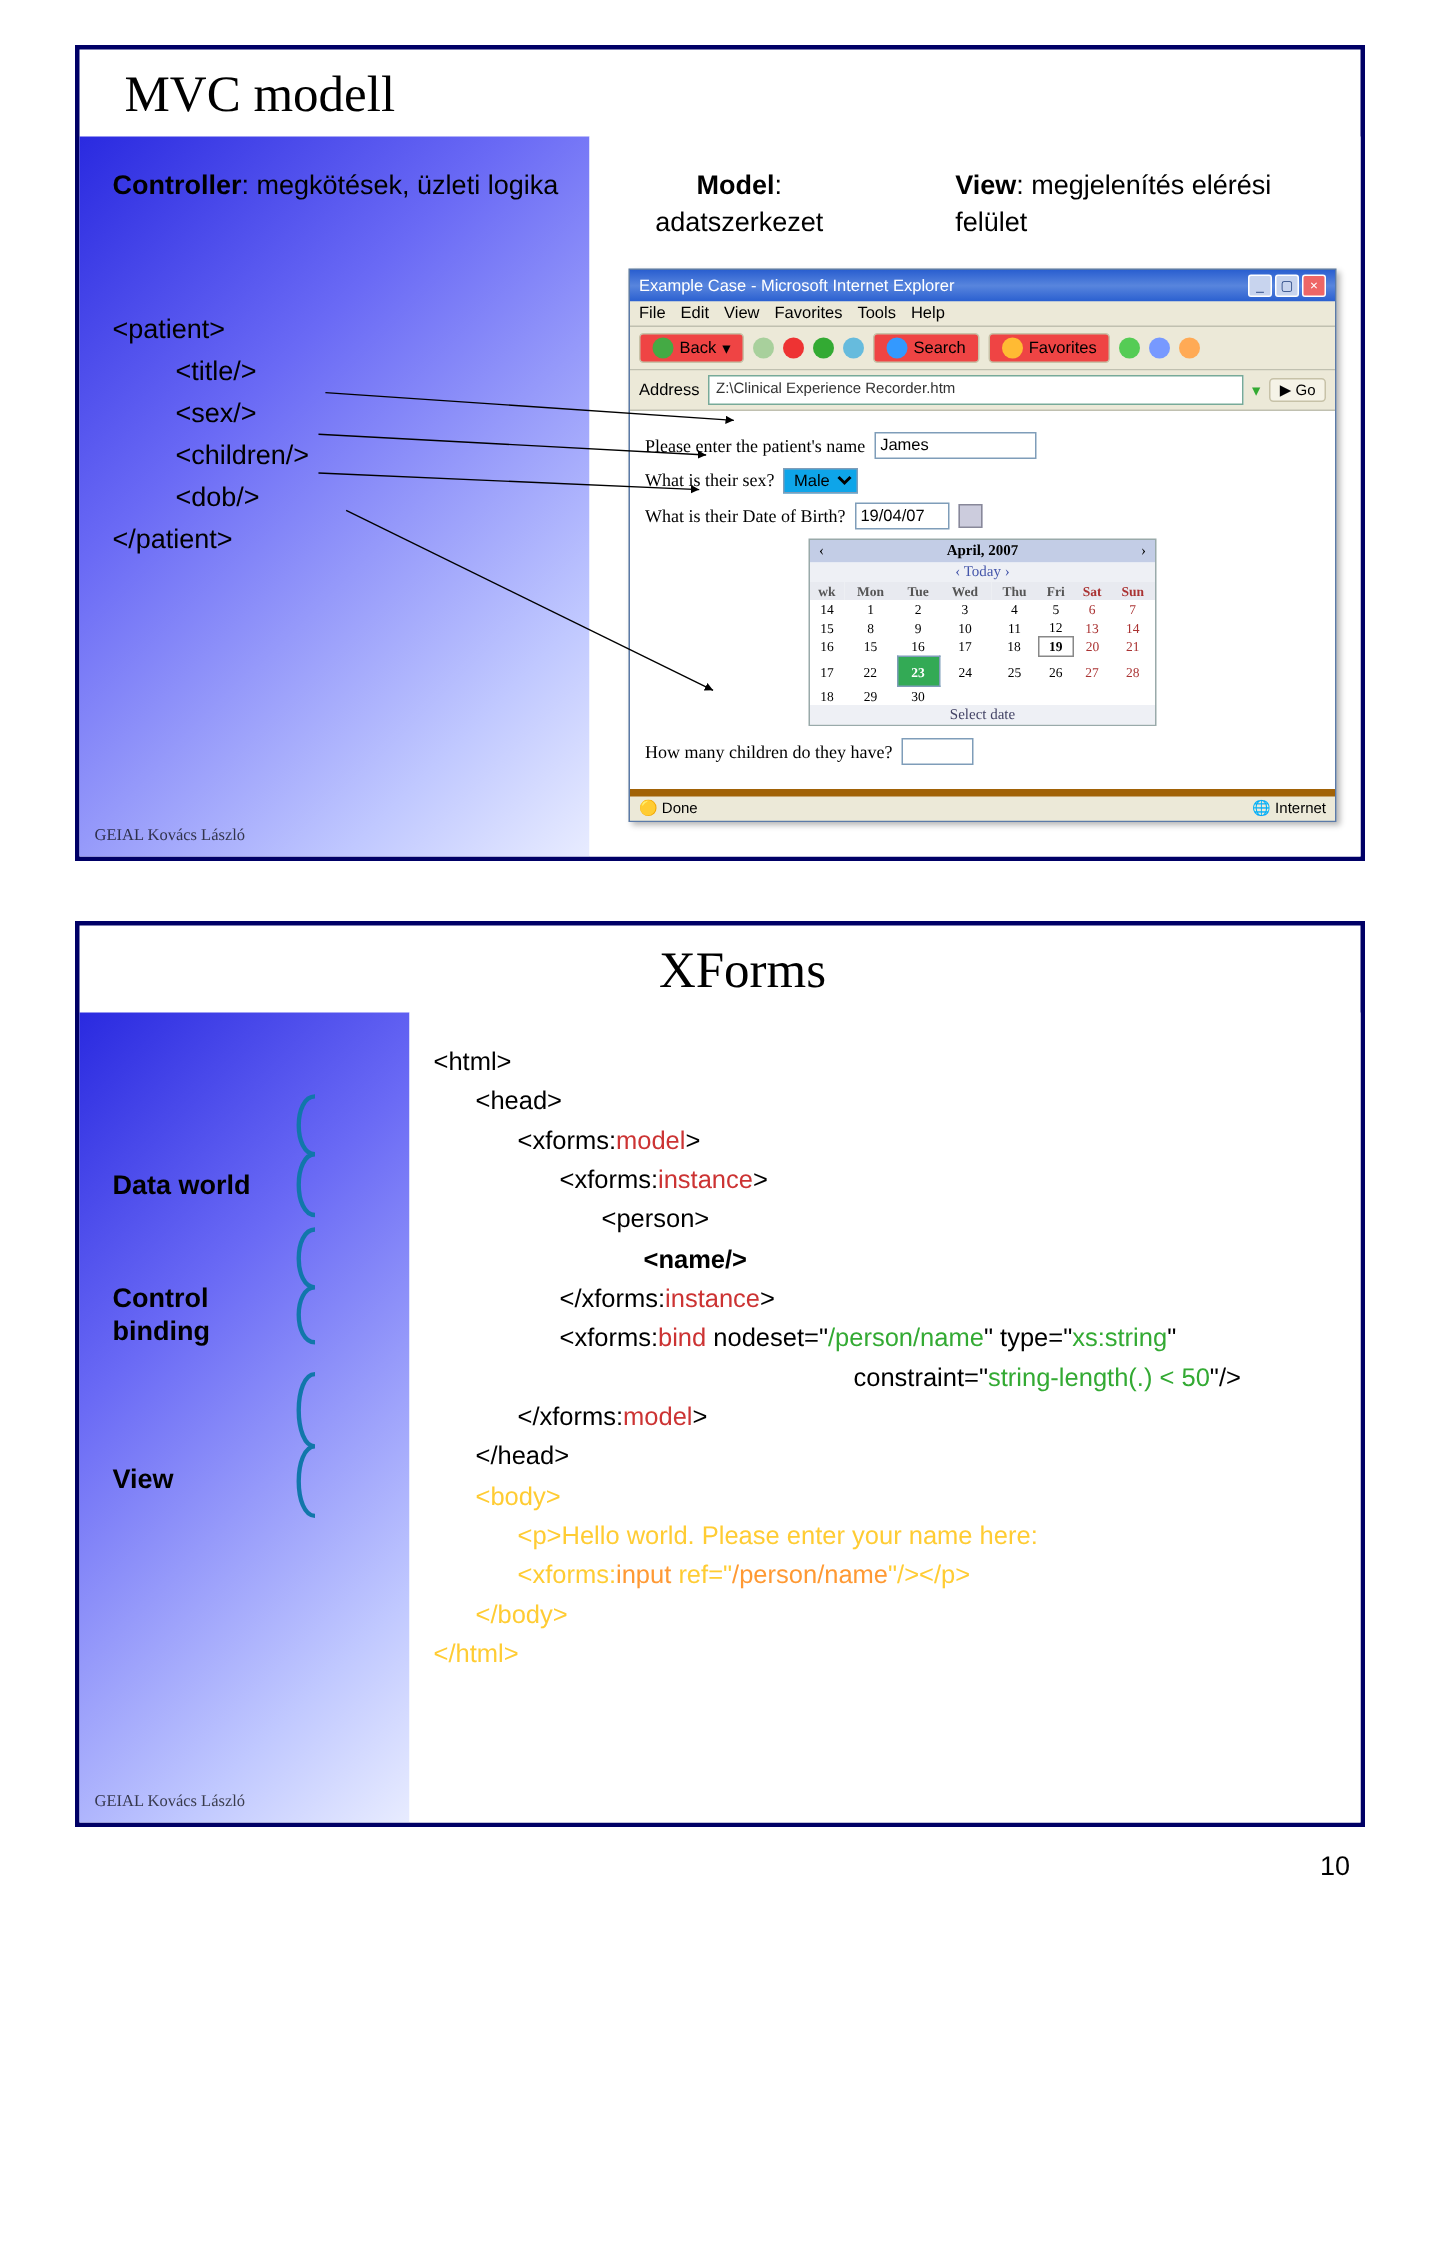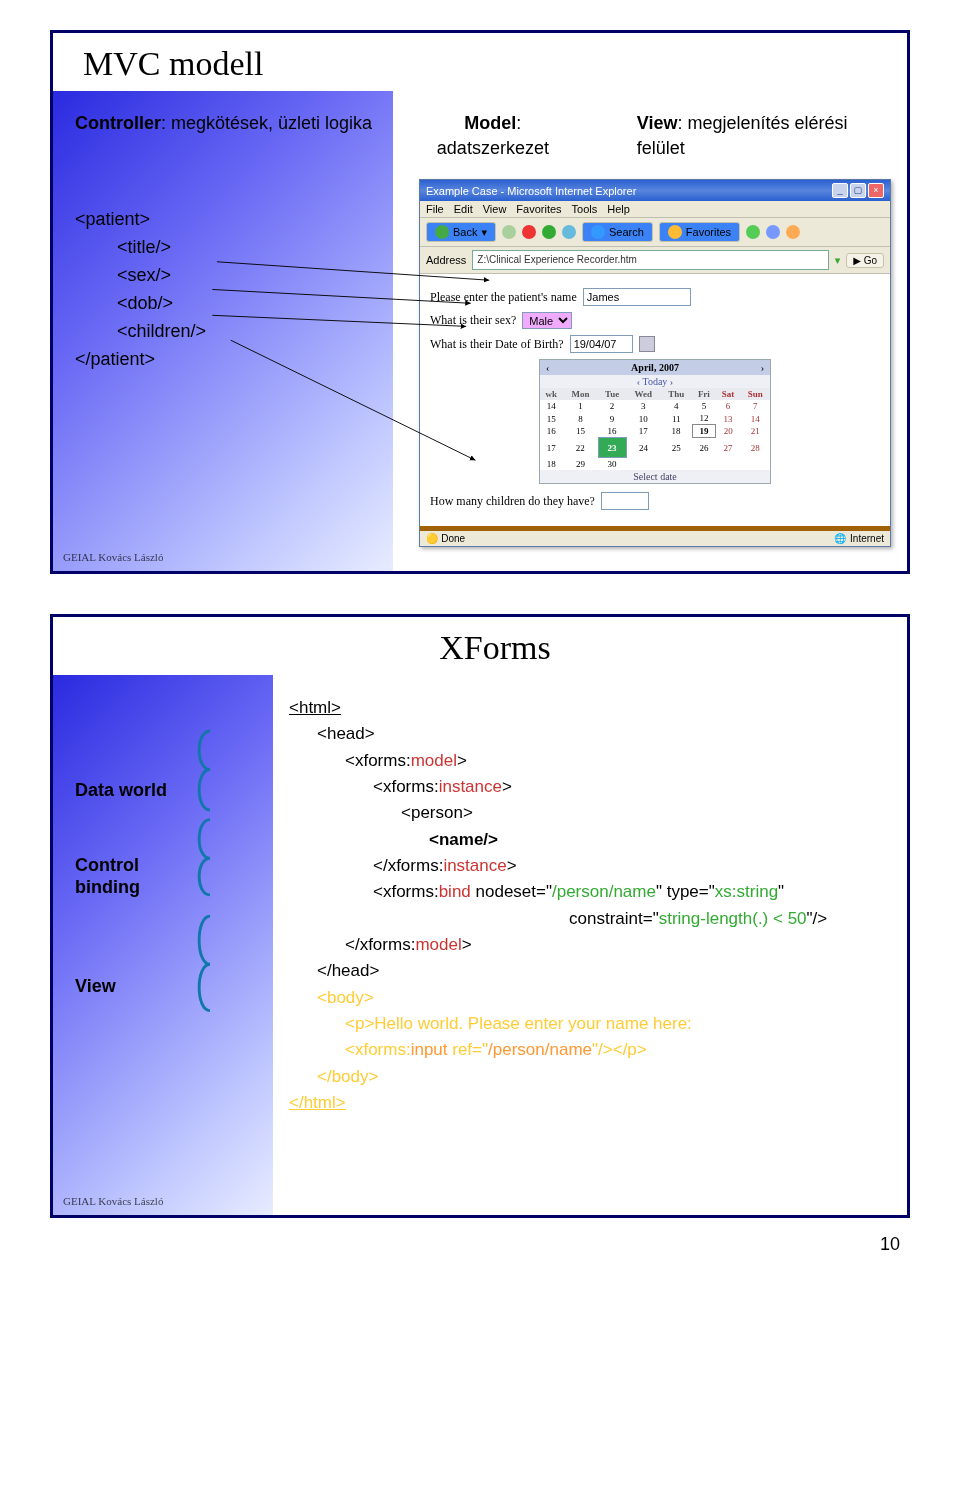--- a/index.html
+++ b/index.html
@@ -98,34 +98,34 @@
     display:flex; gap:10px;
     background:#ece9d8;
   }
   .br-menu span { color:#000; }
   .br-tool {
     padding: 4px 6px;
     display:flex; align-items:center; gap:6px;
     border-bottom:1px solid #c0c0b0;
     background:#ece9d8;
   }
-  .tbtn { background:#3b82f6; border:1px solid #c7c2a8; border-radius:3px; padding:2px 8px; display:inline-flex; align-items:center; gap:4px; font-size:11px;}
+  .tbtn { background:#ef4444; border:1px solid #c7c2a8; border-radius:3px; padding:2px 8px; display:inline-flex; align-items:center; gap:4px; font-size:11px;}
   .ticon { width:14px; height:14px; border-radius:50%; display:inline-block; }
   .br-addr {
     padding:3px 6px; display:flex; align-items:center; gap:6px; border-bottom:1px solid #c0c0b0; background:#ece9d8;
   }
   .addrbox { flex:1; background:#fff; border:1px solid #7a9; padding:1px 4px; font-size:10px; color:#333; height:16px; line-height:16px; overflow:hidden;}
   .go { background:#f5f3e7; border:1px solid #c7c2a8; border-radius:3px; padding:1px 6px; font-size:10px;}
   .br-content {
     background:#fff; padding:8px 10px 10px 10px; min-height:230px;
     font-family:"Times New Roman", serif;
   }
   .formrow { display:flex; align-items:center; gap:6px; margin:6px 0; font-size:12px;}
   .txtin { border:1px solid #7f9db9; background:#fff; height:16px; width:100px; font-size:11px; padding:0 3px; font-family:Arial,sans-serif;}
-  .sel { border:1px solid #7f9db9; background:#f0abfc; height:17px; font-size:11px; padding:0 2px;}
+  .sel { border:1px solid #7f9db9; background:#0ea5e9; height:17px; font-size:11px; padding:0 2px;}
   .cal { margin: 6px auto 0 auto; width: 230px; border:1px solid #9aa; font-size:10px;}
   .cal-hd { background:#c3cde6; text-align:center; padding:2px 0; display:flex; justify-content:space-between; align-items:center;}
   .cal-hd span { padding:0 6px; }
   .cal-today { background:#eef0f5; color:#45a; text-align:center; padding:1px 0;}
   .cal table { width:100%; border-collapse:collapse; }
   .cal th, .cal td { text-align:center; padding:1px 0; font-size:9px;}
   .cal th { color:#555; background:#e8eaf0;}
   .cal th.we,.cal td.we{ color:#a33; }
   .cal td.sel { background:#3a5; color:#fff; font-weight:bold;}
   .cal td.today{ background:#fff; border:1px solid #888; font-weight:bold;}
@@ -140,21 +140,21 @@
   .cb-label { font-weight:bold; font-size:18px; margin:54px 0 0 0; line-height:1.2;}
   .vw-label { font-weight:bold; font-size:18px; margin:78px 0 0 0; }
   .braces { position:absolute; top:0; left:0; width:100%; height:100%; pointer-events:none;}
 
   .code {
     font-family: Arial, sans-serif;
     font-size: 17px;
     line-height: 1.55;
     white-space: nowrap;
   }
-  .p0{padding-left:0;text-decoration:underline;} .p1{padding-left:28px;} .p2{padding-left:56px;}
+  .p0{padding-left:0;} .p1{padding-left:28px;} .p2{padding-left:56px;}
   .p3{padding-left:84px;} .p4{padding-left:112px;} .p5{padding-left:140px;font-weight:bold;}
   .red{color:#cc3333;} .green{color:#33aa33;} .yellow{color:#ffcc33;} .orange{color:#ff9933;}
   .blk{color:#000;}
 
   .pgnum { text-align:right; font-size:18px; padding: 6px 60px 10px 0; }
 </style>
 </head>
 <body>
 
 <div class="page">
@@ -165,22 +165,22 @@
       <div class="slide-body" style="position:relative;">
         <div class="left-col">
           <div class="lbl">
             <span class="b">Controller</span><span>: megkötések, üzleti logika</span>
           </div>
 
           <div class="xml-block">
             <div>&lt;patient&gt;</div>
             <div class="i1">&lt;title/&gt;</div>
             <div class="i1">&lt;sex/&gt;</div>
+            <div class="i1">&lt;children/&gt;</div>
             <div class="i1">&lt;dob/&gt;</div>
-            <div class="i1">&lt;children/&gt;</div>
             <div>&lt;/patient&gt;</div>
           </div>
 
           <div class="footer-credit">GEIAL Kovács László</div>
         </div>
 
         <div class="right-col" style="position:relative;">
           <div style="display:flex; gap:60px;align-items:center;">
             <div class="lbl" style="text-align:center;">
               <span class="b">Model</span><span>: adatszerkezet</span>

